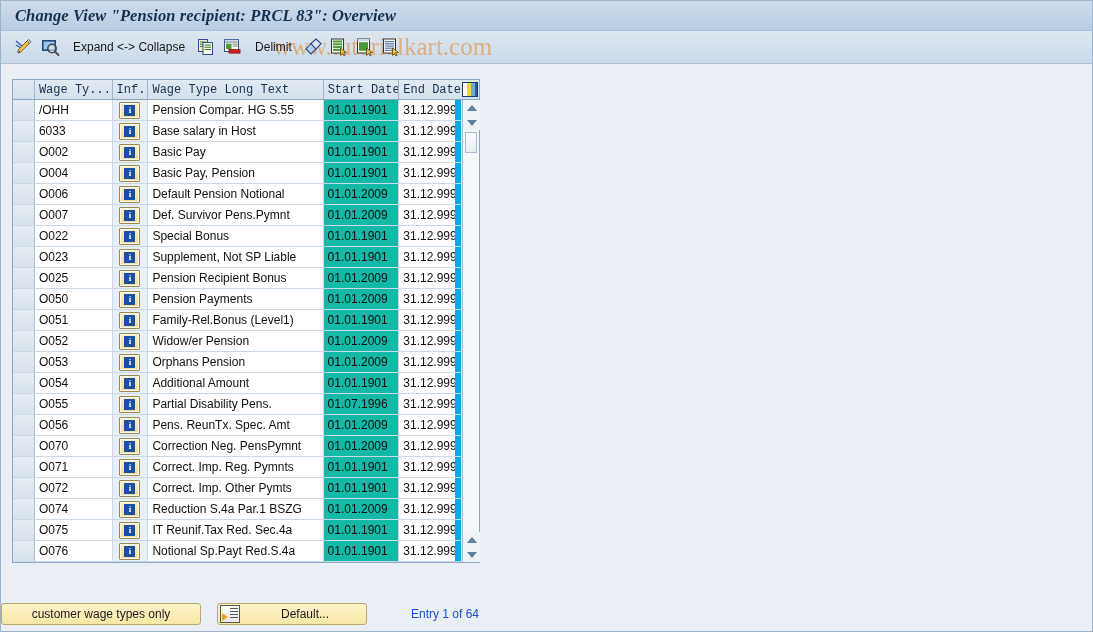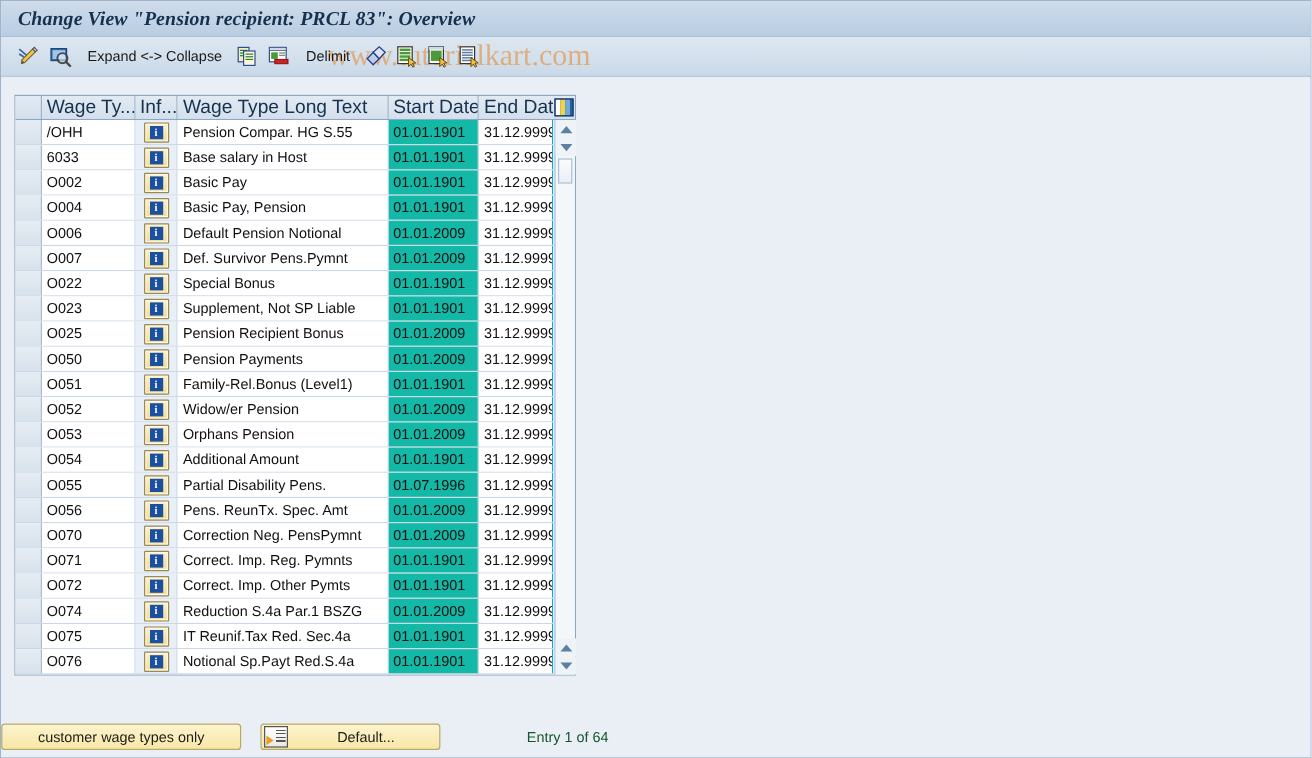--- a/index.html
+++ b/index.html
@@ -113,30 +113,30 @@
   }
 
   .thead {
     display: flex;
     height: 20px;
     background: #d6e0ea;
     border-bottom: 1px solid #8ca7c1;
     box-sizing: border-box;
   }
   .th {
-    font-size: 16px;
+    font-size: 12px;
     color: #17324e;
     padding: 1px 3px 0 4px;
     box-sizing: border-box;
     border-right: 1px solid #9db4cc;
     background: linear-gradient(to bottom, #e2eaf3 0%, #d4e0ec 100%);
     overflow: hidden;
     white-space: nowrap;
     line-height: 18px;
-    font-family: Liberation Sans, sans-serif;
+    font-family: Liberation Mono, monospace;
   }
   .th.sel   { width: 22px; padding: 0; }
   .th.code  { width: 78px; }
   .th.info  { width: 36px; }
   .th.text  { width: 176px; }
   .th.start { width: 76px; }
   .th.end   { width: 62px; border-right: none; }
   .th.cfg   { width: 18px; padding: 0; display:flex; align-items:center; justify-content:center; border-right:none; }
 
   .tbody { display: flex; flex-direction: column; }
@@ -161,21 +161,21 @@
   }
   .td.sel {
     width: 22px; padding: 0;
     background: linear-gradient(to bottom,#e6ecf3,#d8e2ec);
     border-right: 1px solid #a9bed2;
   }
   .td.code  { width: 78px; background: #ffffff; }
   .td.info  { width: 36px; padding: 0; display: flex; align-items: center; justify-content: center; background: #e9eff6; }
   .td.text  { width: 176px; background: #ffffff; }
   .td.start { width: 76px; background: #14b8a6; }
-  .td.end   { width: 62px; background: #ffffff; border-right: 1px solid #0ea5e9; }
+  .td.end   { width: 62px; background: #ffffff; border-right: 6px solid #0ea5e9; }
   .td.pad   { width: 18px; background: #e9eff6; border-right: none; }
 
   
   .info-btn {
     width: 19px; height: 15px;
     background: linear-gradient(to bottom,#fdf0c8,#f3dc94);
     border: 1px solid #9a8855;
     border-radius: 1px;
     display: flex; align-items: center; justify-content: center;
     box-shadow: inset 0 0 0 1px #fffaea;
@@ -289,23 +289,23 @@
     content: "";
     position: absolute;
     left: 1px; bottom: 1px;
     width: 0; height: 0;
     border-top: 4px solid transparent;
     border-bottom: 4px solid transparent;
     border-left: 6px solid #e9a020;
   }
   #btn-position .pos-label { flex: 1; text-align: center; }
   #entry-status {
-    margin-left: 72px;
+    margin-left: 44px;
     font-size: 12px;
-    color: #14532d;
+    color: #1d4ed8;
   }
 </style>
 </head>
 <body>
 
 <div id="app-window">
 
   <div id="title-bar">
     <span class="title-text">Change View "Pension recipient: PRCL 83": Overview</span>
   </div>

